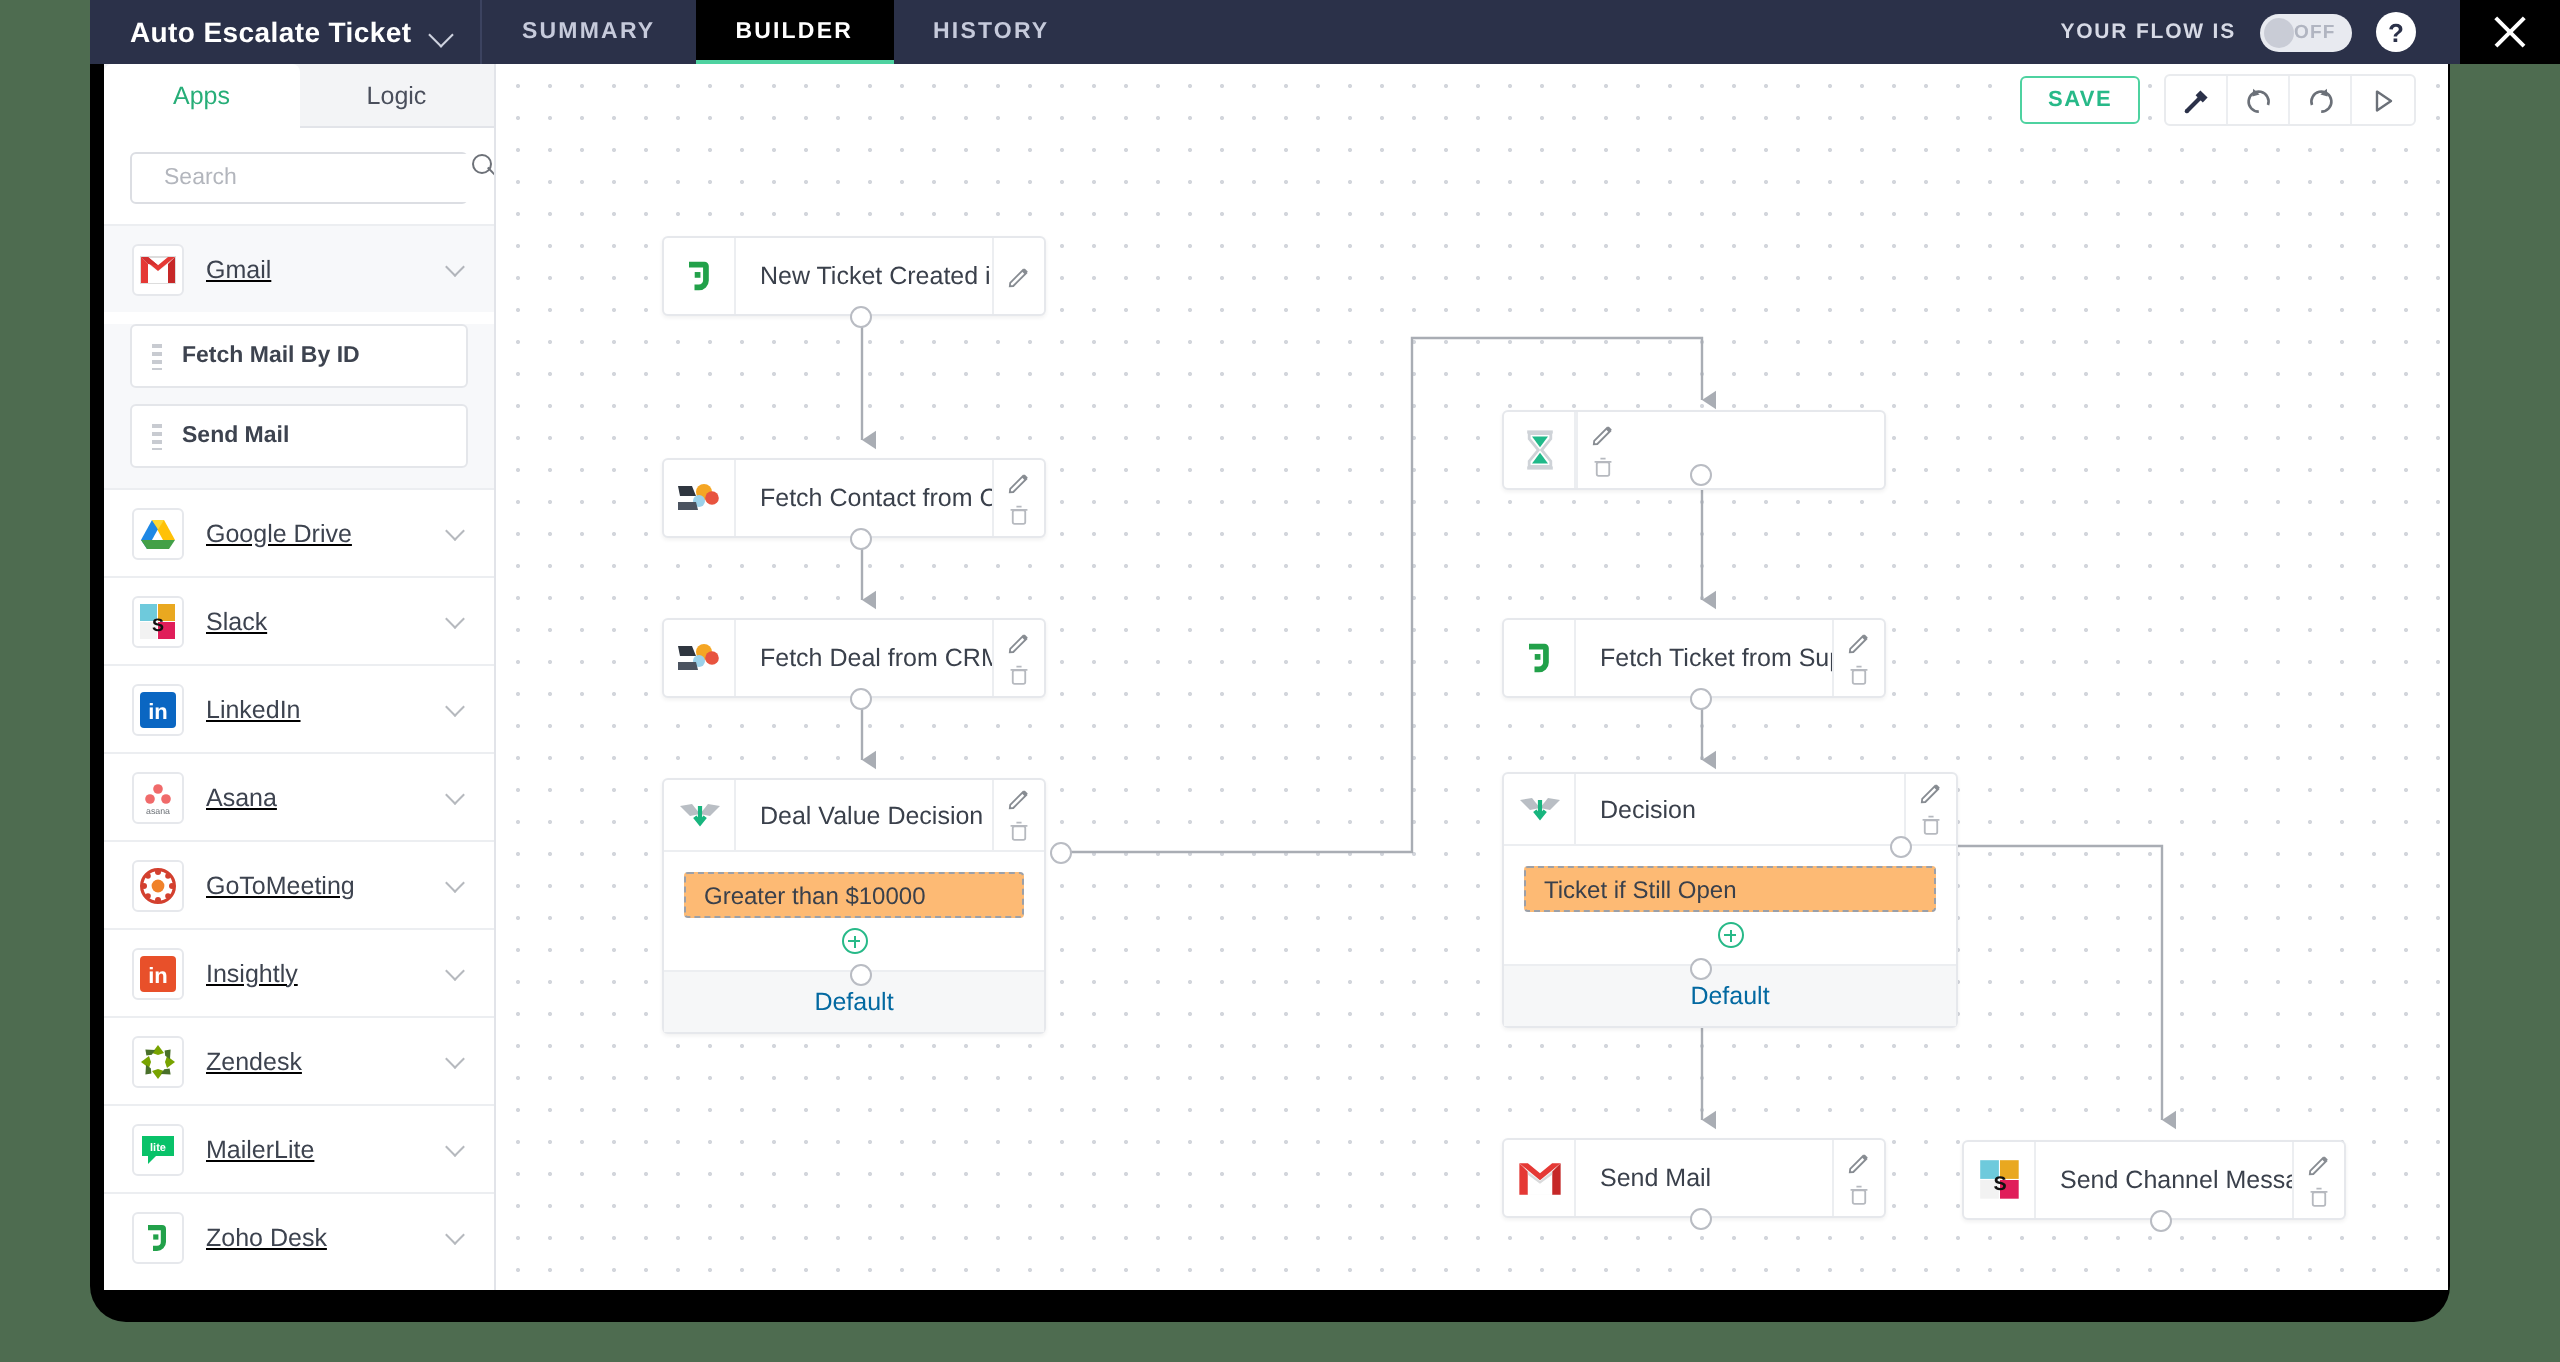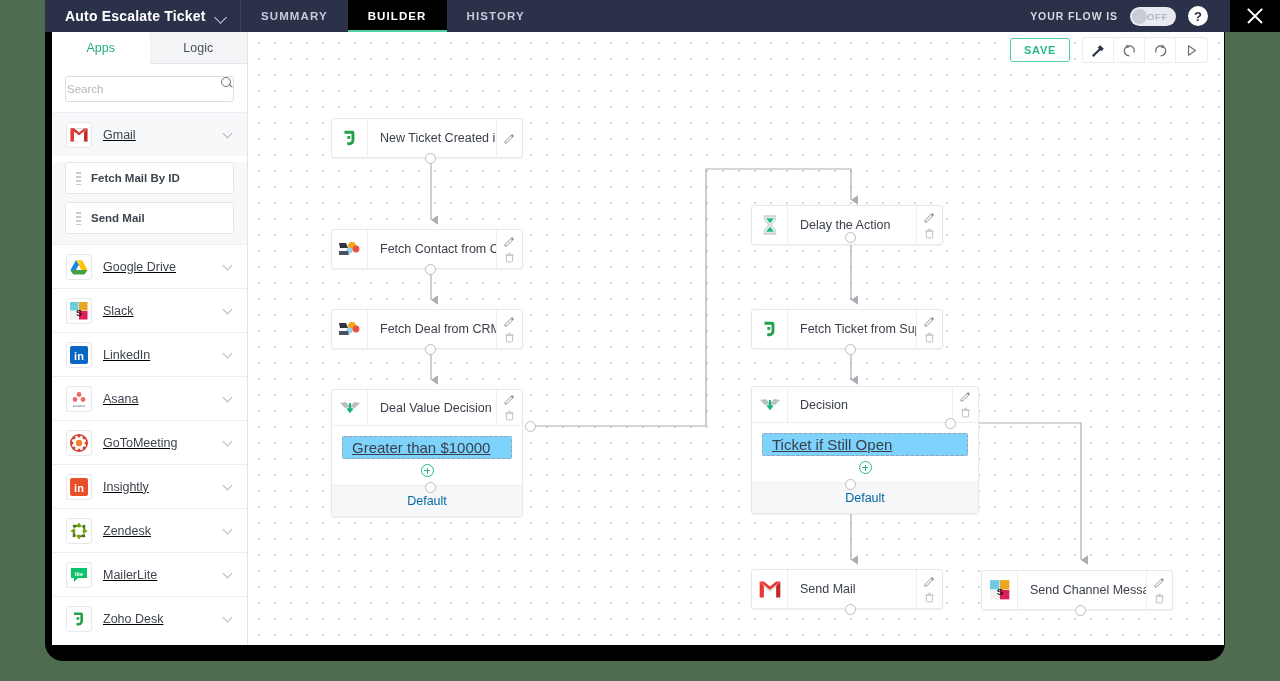--- a/index.html
+++ b/index.html
@@ -100,21 +100,21 @@
     border-bottom:1px solid #e2e4e9;
     text-align:right;
   }
   .side-tab.active{
     background:#fff; color:#27ae78; border-bottom:1px solid #fff;
     border-top-left-radius:4px;border-top-right-radius:4px;
   }
   .search-row{ padding:12px 13px 10px 13px; background:#fff; }
   .search-box{
     height:26px;border:1px solid #dcdee3;border-radius:3px;
-    display:flex;padding:0 1px;
+    display:flex;padding:0 16px;
   }
   .search-box input{
     border:0;outline:0;flex:1;font-size:11.5px;color:#444;
     font-family:"Liberation Sans", sans-serif;
   }
   .search-box input::placeholder{ color:#b3b6bd; }
   .mag{ width:12px;height:12px;position:relative;flex:none; }
   .mag:before{
     content:"";position:absolute;left:0;top:0;width:8px;height:8px;
     border:1.4px solid #6d7178;border-radius:50%;
@@ -205,22 +205,22 @@
   .ticon{ cursor:pointer;opacity:.72;display:flex;align-items:center;justify-content:center;}
 
   .dec-node{
     position:absolute;background:#fff;border:1px solid #e6e8ec;border-radius:3px;
     box-shadow:0 1px 2px rgba(0,0,0,.06);
   }
   .dec-head{ display:flex;align-items:stretch;height:36px;border-bottom:1px solid #eceef1;}
   .dec-body{ padding:10px 10px 4px 10px;background:#fff;}
   .branch-box{
     border:1px dashed #9ba0a9;border-radius:2px;height:23px;
-    display:flex;align-items:center;padding:0 9px;font-size:15px;color:#3a404b;
-    background:#7dd3fc;cursor:pointer;text-decoration:underline;
+    display:flex;align-items:center;padding:0 9px;font-size:12px;color:#3a404b;
+    background:#fdba74;cursor:pointer;
   }
   .plus-circ{
     width:13px;height:13px;border:1.4px solid #27b988;border-radius:50%;
     margin:5px auto 4px auto;position:relative;cursor:pointer;
   }
   .plus-circ:before,.plus-circ:after{
     content:"";position:absolute;background:#27b988;
   }
   .plus-circ:before{left:2.6px;top:5.1px;width:6.4px;height:1.3px;}
   .plus-circ:after{left:5.1px;top:2.6px;width:1.3px;height:6.4px;}
@@ -604,21 +604,20 @@
   <div class="node" style="left:503px;top:173px;width:192px;height:40px;">
     <div class="n-icon">
       <svg width="18" height="22" viewBox="0 0 18 22">
         <rect x="2.6" y="1.2" width="12.8" height="1.6" fill="#cfd3d8"></rect>
         <rect x="2.6" y="19.2" width="12.8" height="1.6" fill="#cfd3d8"></rect>
         <path d="M3.6 2.8 h10.8 v2.6 L9.8 11 l4.6 5.6 v2.6 h-10.8 v-2.6 L8.2 11 L3.6 5.4 Z" fill="none" stroke="#cfd3d8" stroke-width="1.4"></path>
         <path d="M5 4.2 h8 l-4 5.4 z" fill="#21b98a"></path>
         <path d="M9 12.4 l4 5.4 h-8 z" fill="#21b98a"></path>
       </svg>
     </div>
-    <div class="n-label">Delay the Action</div>
     <div class="n-tools">
       <span class="ticon">
         <svg width="11" height="11" viewBox="0 0 12 12">
             <path d="M1.2 9.2 L8.3 2.1 L10 3.8 L2.9 10.9 L1 11 Z" fill="none" stroke="#5a6069" stroke-width="1"></path>
             <path d="M8.3 2.1 L10 3.8" stroke="#5a6069" stroke-width="2.2"></path>
           </svg>
       </span>
       <span class="ticon">
         <svg width="11" height="11" viewBox="0 0 12 12">
             <rect x="2.6" y="3.4" width="6.8" height="7.4" rx="1" fill="none" stroke="#9a9fa7" stroke-width="1"></rect>

